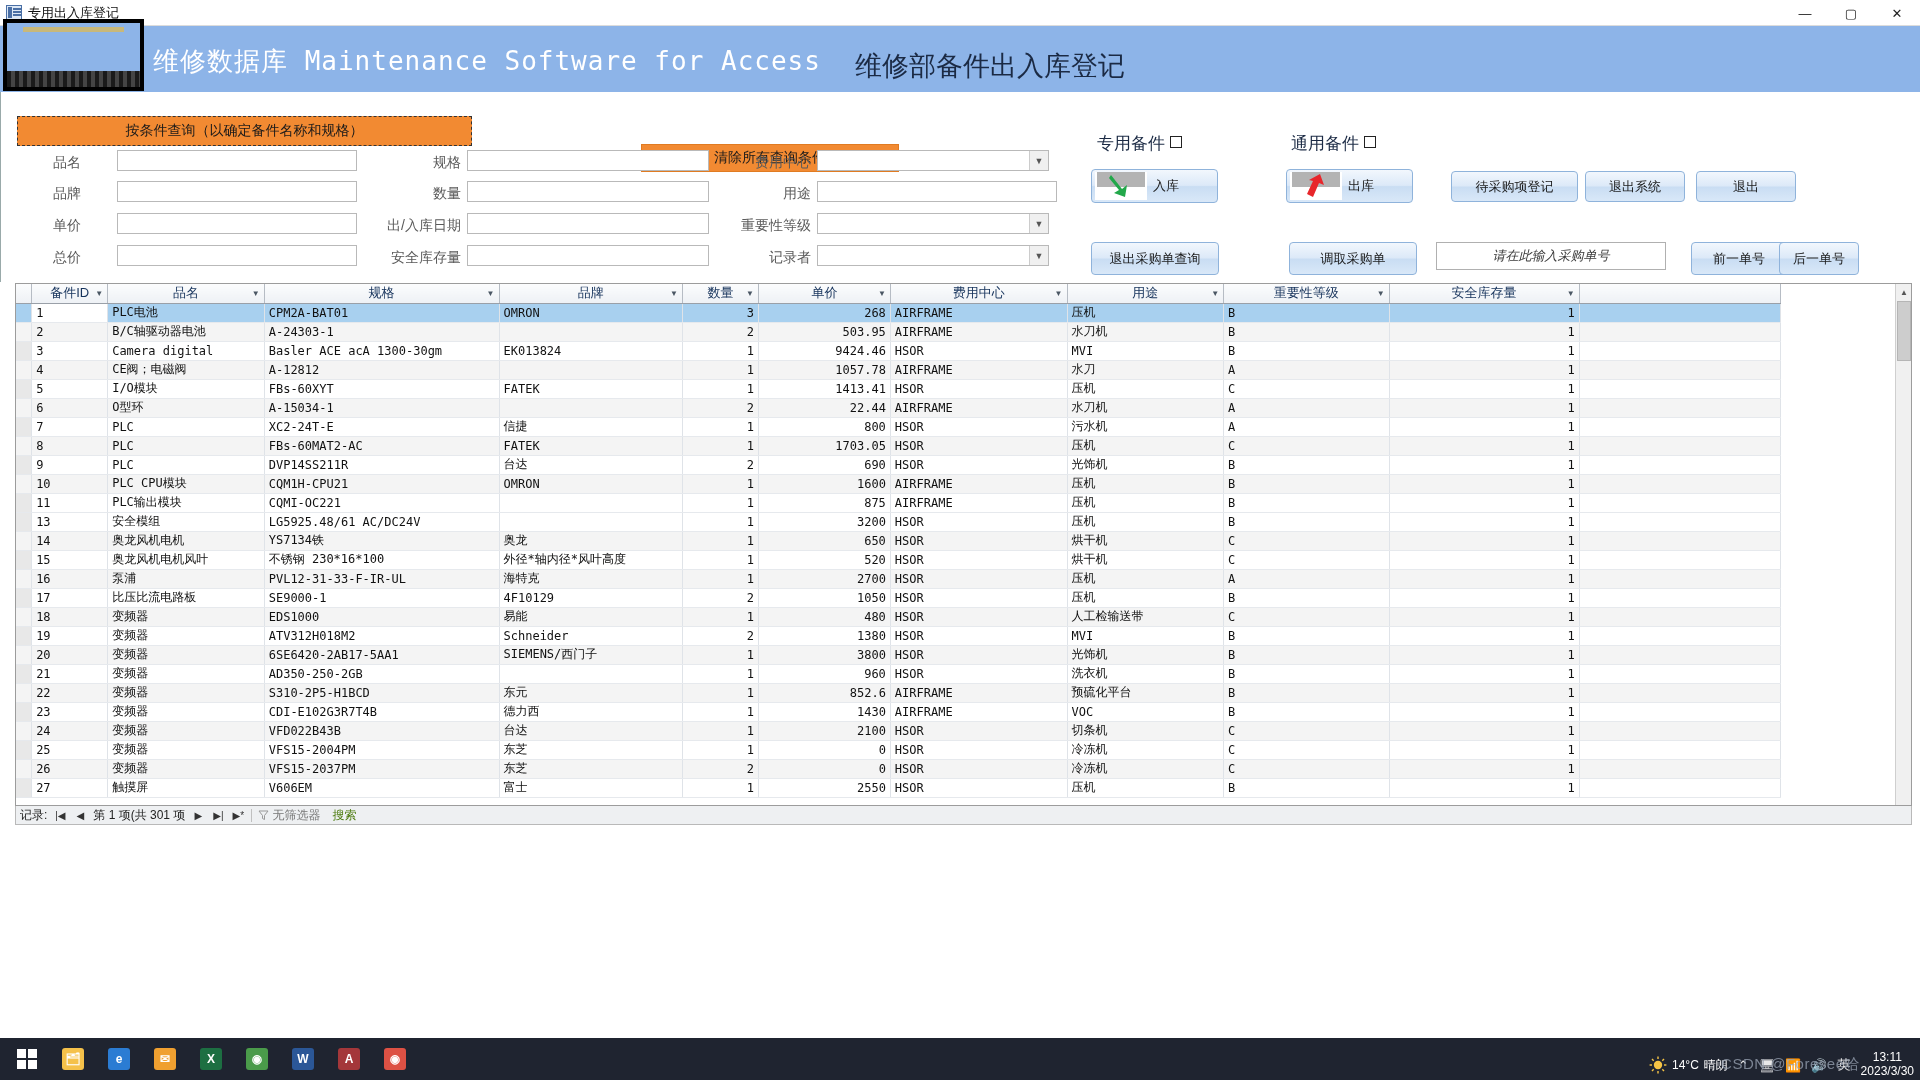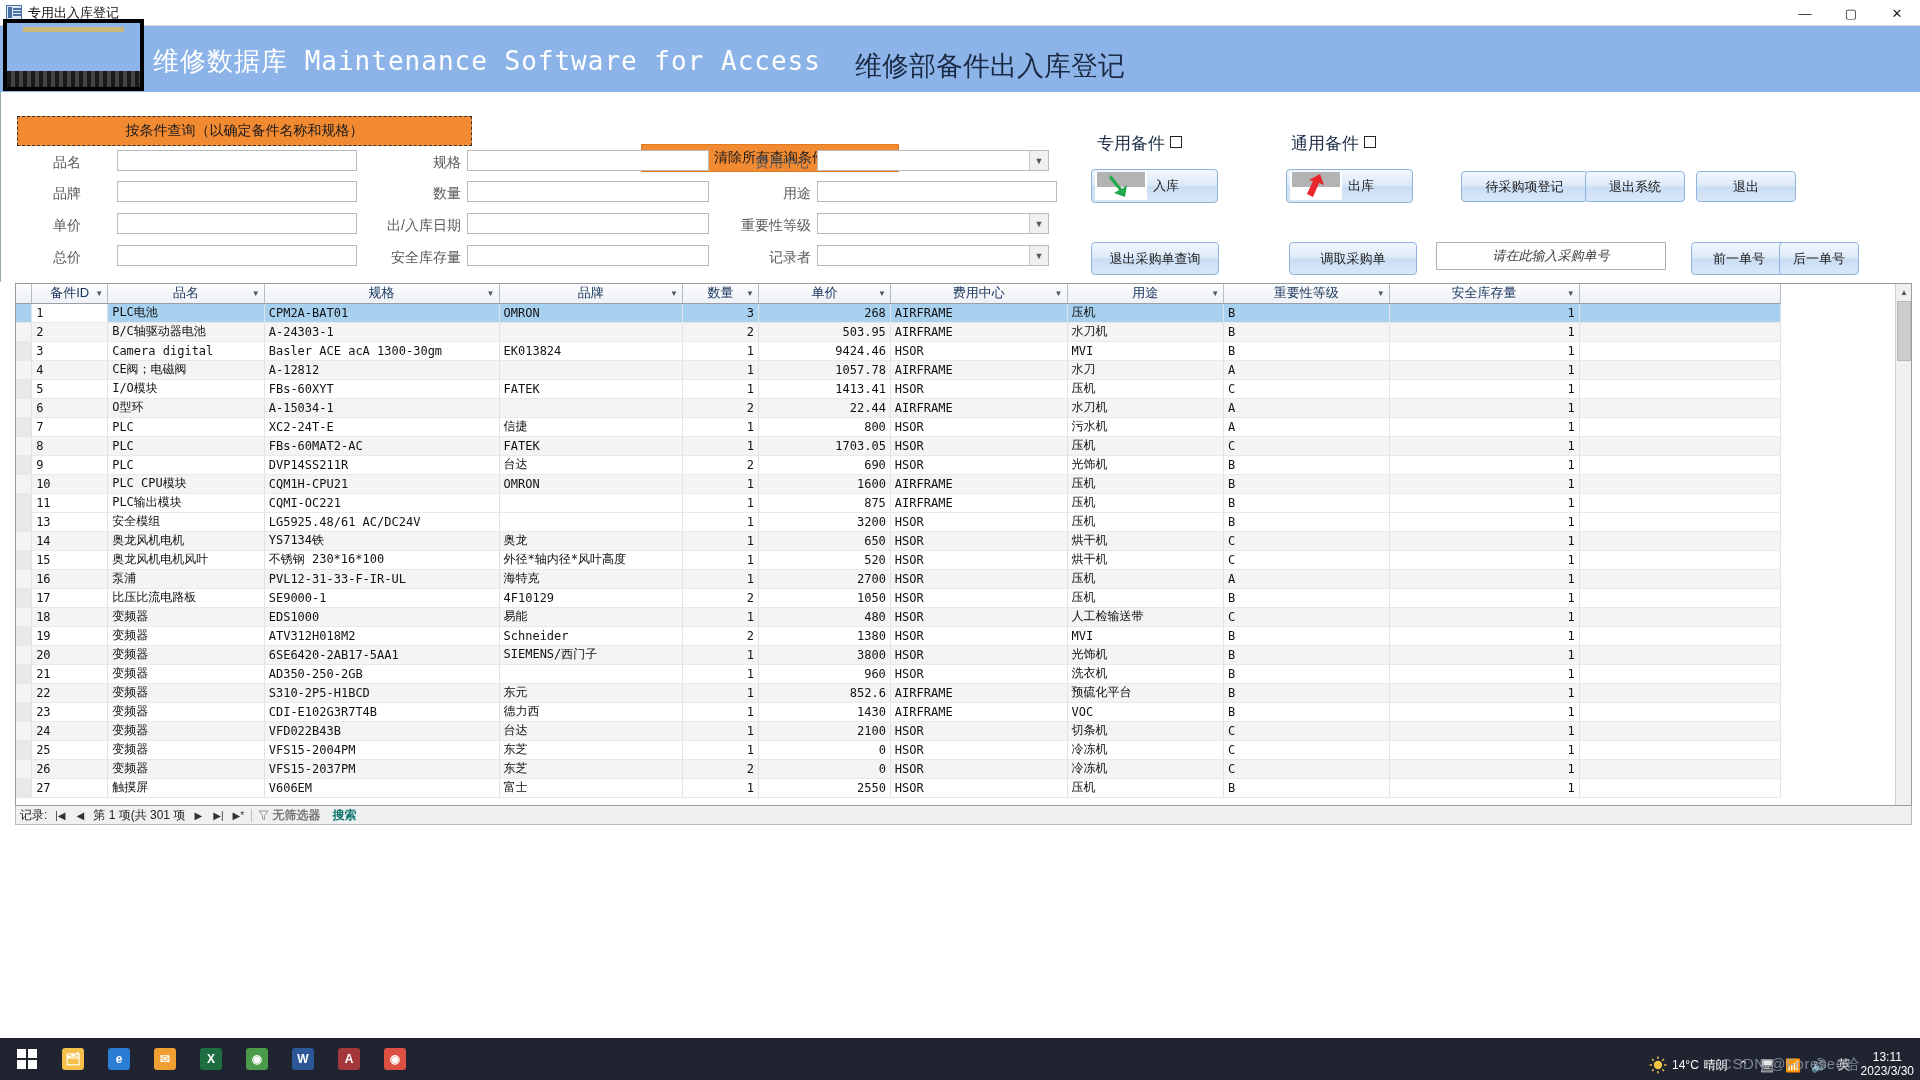--- a/index.html
+++ b/index.html
@@ -143,22 +143,22 @@
   .sv-thumb{position:absolute;left:1px;top:17px;width:14px;height:60px;background:#cdcdcd;border:1px solid #b5b5b5;}
 
   
   .recnav {
     position:absolute; left:15px; top:806px; right:8px; height:19px;
     background:#eef0f2; border:1px solid #b9b9b9; border-top:none;
     display:flex; align-items:center; font-size:12px; color:#222; padding-left:4px; gap:6px;
   }
   .recnav .navbtn{width:14px;text-align:center;font-size:10px;color:#333;cursor:pointer;}
   .recnav .navsep{width:1px;height:13px;background:#c0c0c0;}
-  .recnav .filt{display:flex;align-items:center;gap:3px;color:#777;font-weight:bold;}
-  .recnav .srch{margin-left:6px;color:#0f766e;font-weight:bold;}
+  .recnav .filt{display:flex;align-items:center;gap:3px;color:#777;}
+  .recnav .srch{margin-left:6px;color:#4d7c0f;}
 
   
   .desktop { position:absolute; left:0; top:828px; width:1920px; height:212px; background:#ffffff; }
 
   
   .taskbar {
     position:absolute; left:0; bottom:0; width:1920px; height:42px;
     background:#1f2430; display:flex; align-items:center; padding-left:4px;
   }
   .tb-item{width:46px;height:42px;display:flex;align-items:center;justify-content:center;cursor:pointer;position:relative;}
@@ -268,21 +268,21 @@
   <div class="btn-blue with-icon" style="left:1285px;top:77px;width:127px;height:34px;">
     <span class="btn-icon-box">
       <span class="tray"></span>
       <svg class="arrow-svg" width="30" height="26" viewBox="0 0 30 26">
         <path d="M20 1 L24 12 L19 10 L13 24 L7 21 L13 8 L9 7 Z" fill="#e8262b"></path>
       </svg>
     </span>
     <span>出库</span>
   </div>
 
-  <div class="btn-blue" style="left:1450px;top:79px;width:127px;height:31px;margin-left:10px;">待采购项登记</div>
+  <div class="btn-blue" style="left:1450px;top:79px;width:127px;height:31px;">待采购项登记</div>
   <div class="btn-blue" style="left:1584px;top:79px;width:100px;height:31px;">退出系统</div>
   <div class="btn-blue" style="left:1695px;top:79px;width:100px;height:31px;">退出</div>
 
   <div class="btn-blue" style="left:1090px;top:150px;width:128px;height:33px;">退出采购单查询</div>
   <div class="btn-blue" style="left:1288px;top:150px;width:128px;height:33px;">调取采购单</div>
   <div class="input-italic" style="left:1435px;top:150px;width:230px;">请在此输入采购单号</div>
   <div class="btn-blue" style="left:1690px;top:150px;width:96px;height:33px;">前一单号</div>
   <div class="btn-blue" style="left:1778px;top:150px;width:80px;height:33px;">后一单号</div>
 </div>
 

